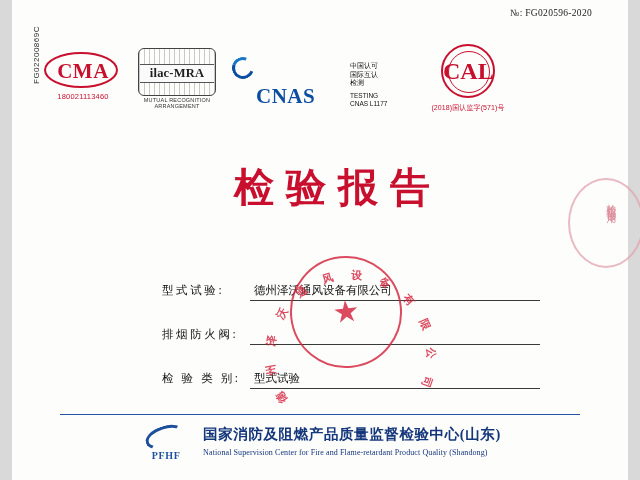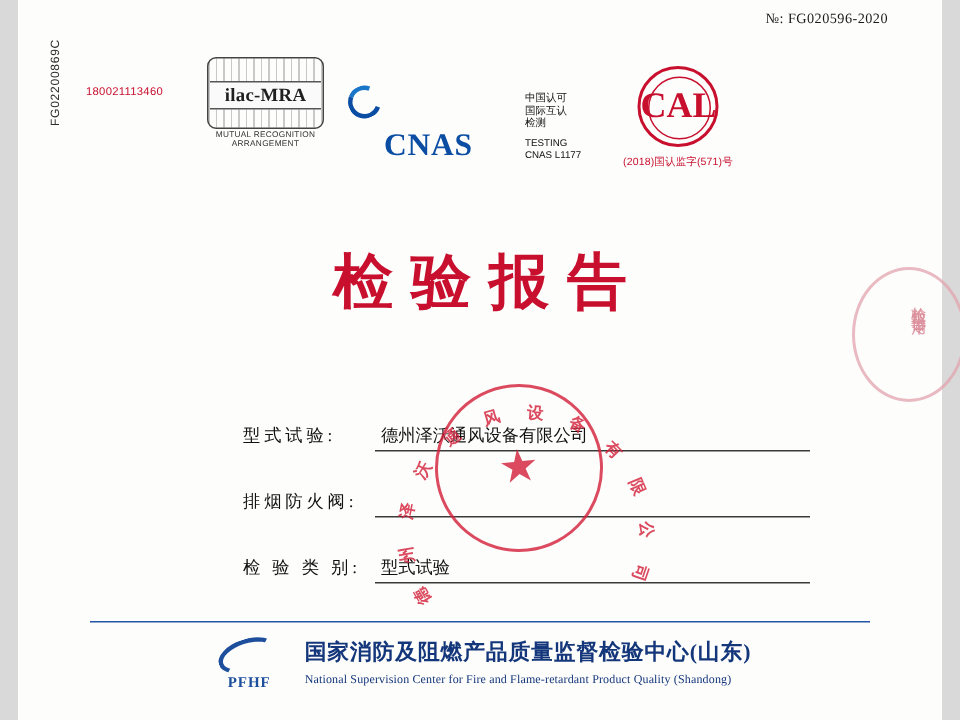--- a/index.html
+++ b/index.html
@@ -105,21 +105,21 @@
     text-align: center;
     font-size: 7.5px;
     color: #c8102e;
     letter-spacing: 0.2px;
   }
 
   
   .ilac {
     position: absolute;
     left: 98px;
-    top: 4px;
+    top: 14px;
     width: 78px;
     height: 71px;
   }
   .ilac-ring {
     position: absolute;
     left: 0; top: 0;
     width: 78px; height: 48px;
     border: 1.6px solid #444;
     border-radius: 6px;
     box-sizing: border-box;
@@ -205,21 +205,21 @@
     top: 36px;
     width: 56px;
     font-size: 6.5px;
     line-height: 8px;
     color: #111;
   }
 
   
   .cal {
     position: absolute;
-    left: 356px;
+    left: 372px;
     top: 10px;
     width: 112px;
   }
   .cal-circle {
     position: relative;
     width: 54px;
     height: 54px;
     margin: 0 auto;
     border: 2.4px solid #c8102e;
     border-radius: 50%;
@@ -258,20 +258,21 @@
     left: 0;
     top: 160px;
     width: 616px;
     text-align: center;
     font-family: "Liberation Serif", serif;
     font-weight: bold;
     font-size: 40px;
     color: #c8102e;
     letter-spacing: 12px;
     text-indent: 12px;
+    padding-left: 12px;
   }
   .title-en {
     position: absolute;
     left: 0;
     top: 208px;
     width: 616px;
     text-align: center;
     font-family: "Liberation Serif", serif;
     font-weight: bold;
     font-size: 22px;
@@ -465,20 +466,23 @@
     <div class="report-no">
       <span>№:</span>
       <span>FG020596-2020</span>
     </div>
 
     <div class="vert-code">FG02200869C</div>
 
     <div class="logo-row">
 
       <div class="cma">
+        <div class="cma-oval">
+          <div class="cma-text">CMA</div>
+        </div>
         <div class="cma-num">180021113460</div>
       </div>
 
       <div class="ilac">
         <div class="ilac-ring"></div>
         <div class="ilac-band">ilac-MRA</div>
         <div class="ilac-sub">MUTUAL RECOGNITION ARRANGEMENT</div>
       </div>
 
       <div class="cnas">

